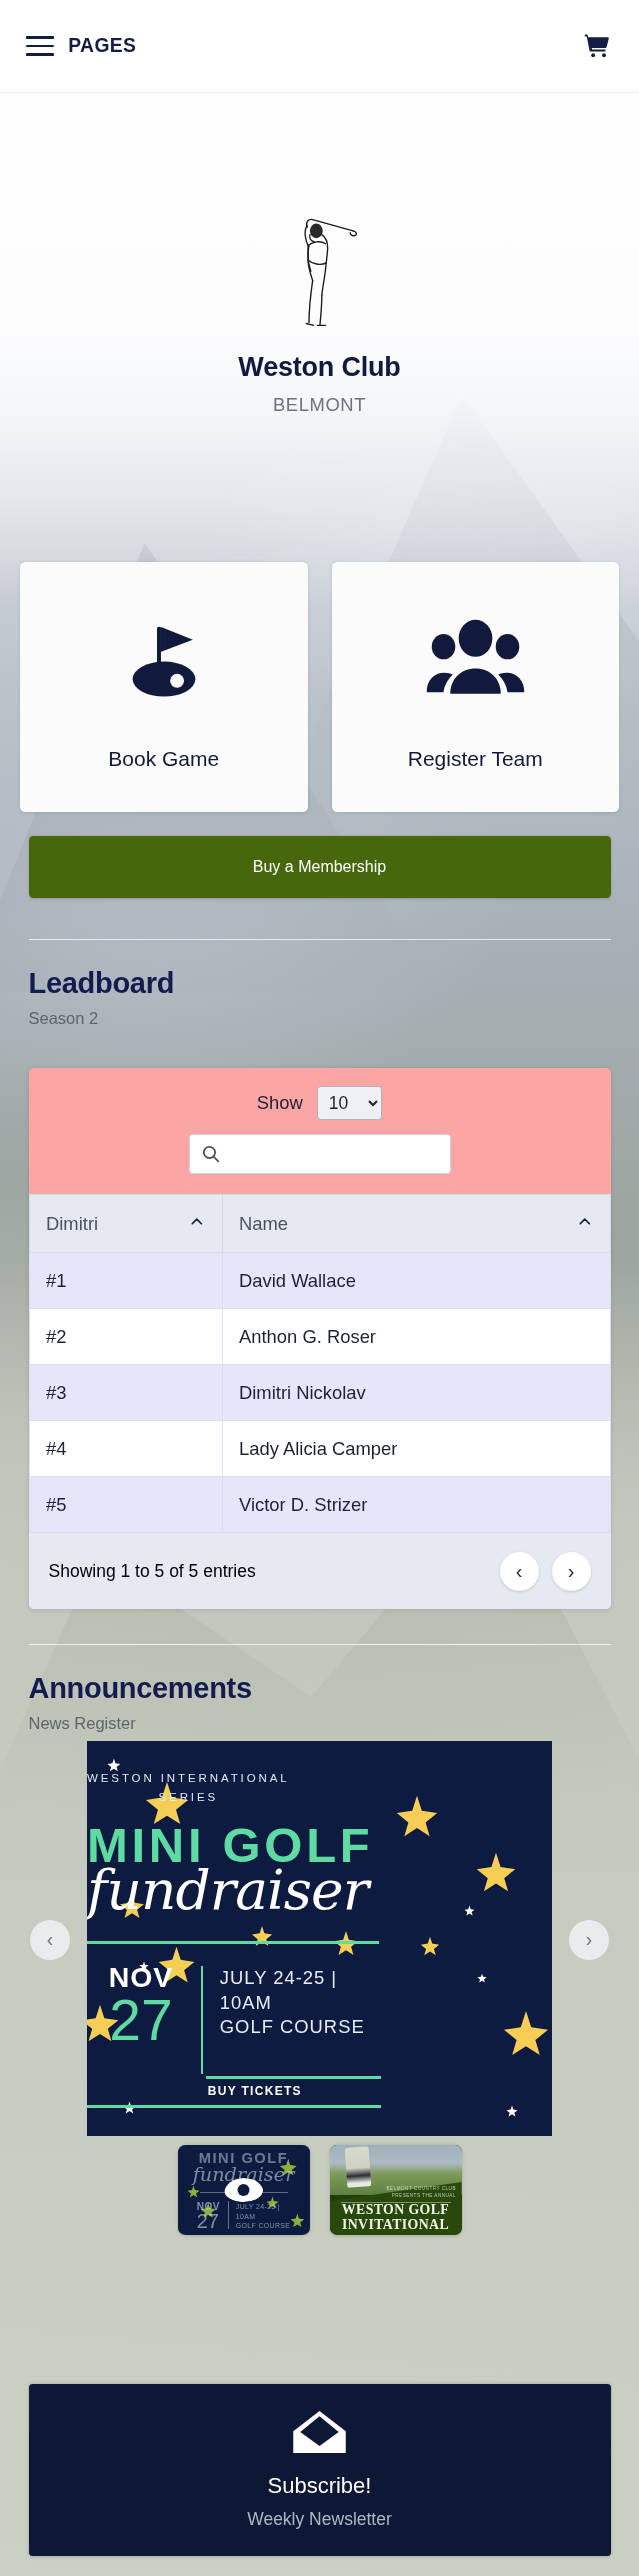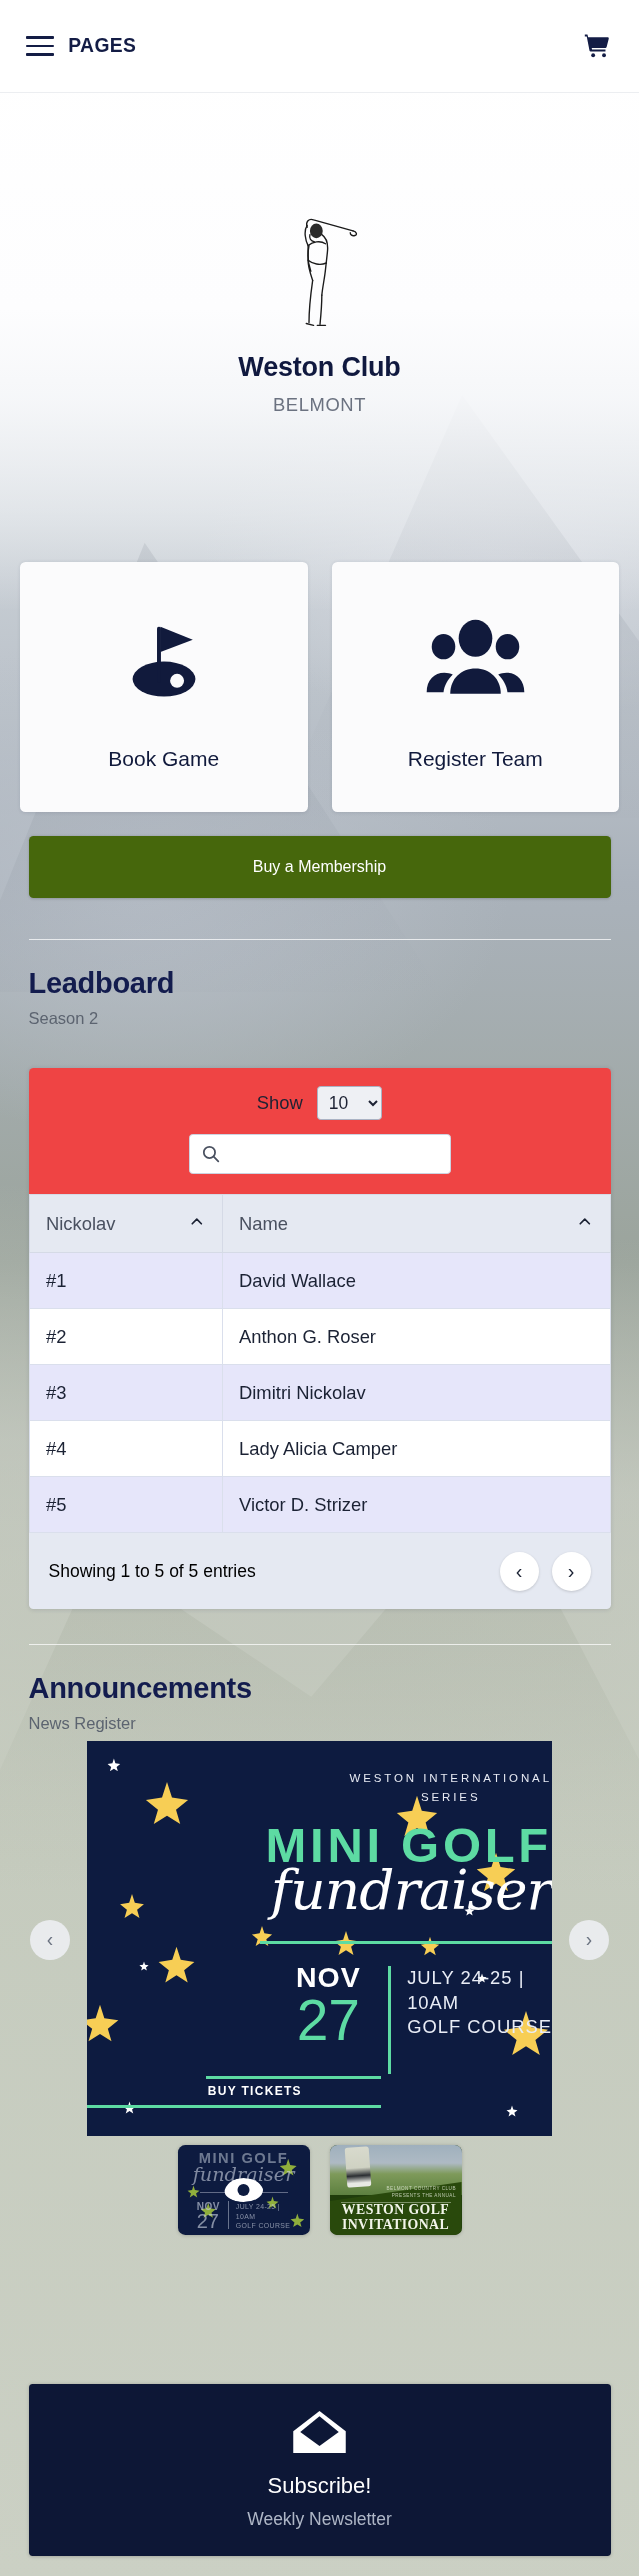--- a/index.html
+++ b/index.html
@@ -193,21 +193,21 @@
   .table-wrap {
     position: absolute;
     left: 28.5px; top: 1068px;
     width: 582px;
     z-index: 14;
     border-radius: 4.6px;
     overflow: hidden;
     box-shadow: 0 0.9px 4.6px rgba(20,30,60,0.13);
   }
   .table-controls {
-    background: #ef4444;
+    background: #fca5a5;
     padding: 18.4px 0 20px 0;
     display: flex;
     flex-direction: column;
     align-items: center;
     gap: 14.7px;
   }
   .show-row { display: flex; align-items: center; gap: 14.7px; }
   .show-label { font-size: 18.4px; color: #1d2233; }
   .length-select {
     font-family: "Liberation Sans", sans-serif;
@@ -301,21 +301,21 @@
     left: 87px; top: 0;
     width: 465px; height: 395px;
     background: #0d1b40;
     overflow: hidden;
   }
   .poster .star { position: absolute; }
   .poster-inner {
     position: relative;
     width: 100%; height: 100%;
     display: flex; flex-direction: column;
-    align-items: flex-end;
+    align-items: flex-start;
     padding-top: 27.6px;
     z-index: 3;
   }
   .p-series {
     font-size: 11.5px;
     letter-spacing: 2.9px;
     color: #e7eaf3;
     text-align: center;
     line-height: 1.7;
     font-family: "Liberation Sans", sans-serif;
@@ -625,21 +625,21 @@
         </span>
         <input type="text" placeholder="" style="">
       </div>
     </div>
 
     <table class="lb">
       <thead>
         <tr>
           <th>
             <span class="th-inner">
-              <span>Nickolav</span>
+              <span>Dimitri</span>
               <span>
                 <svg viewBox="0 0 24 24" width="15.6" height="15.6" fill="none" stroke="#1b2234" stroke-width="2.6" stroke-linecap="round" stroke-linejoin="round">
                     <polyline points="5 15 12 8 19 15"></polyline>
                   </svg>
               </span>
             </span>
           </th>
           <th>
             <span class="th-inner">
               <span>Name</span>

